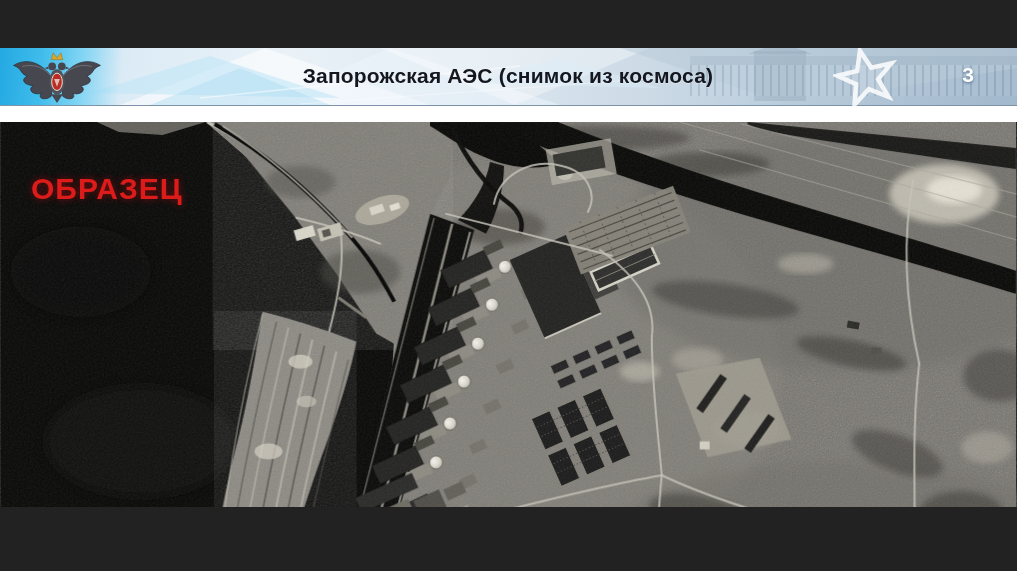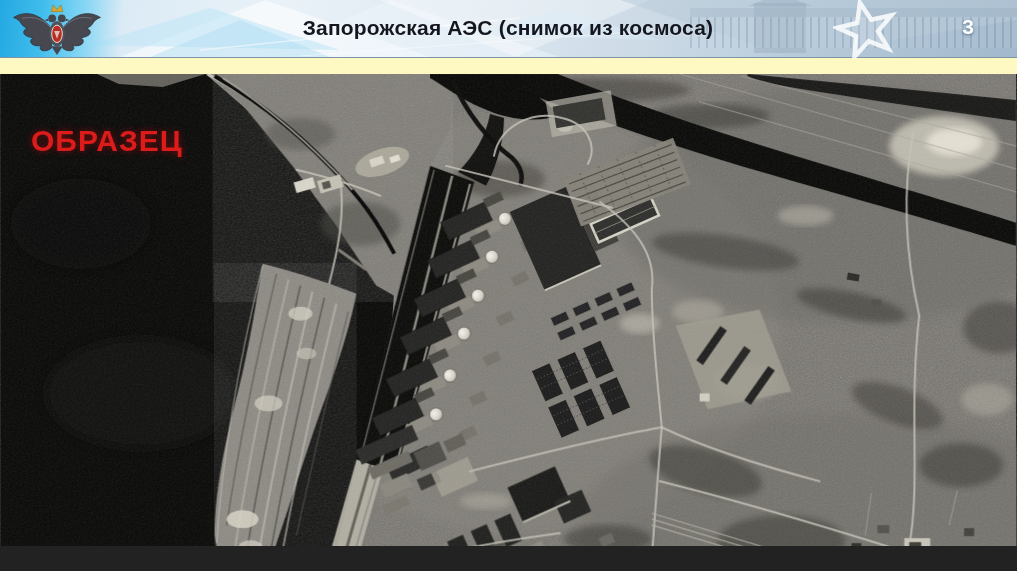--- a/index.html
+++ b/index.html
@@ -1,17 +1,17 @@
 <!DOCTYPE html>
 <html><head>
 <meta charset="utf-8">
 <style>
   html,body{margin:0;padding:0;background:#222;}
-  .slide{position:relative;width:1017px;height:546px;overflow:hidden;
-         font-family:"Liberation Sans",sans-serif;background:#fef9c3;}
+  .slide{position:relative;width:1017px;height:459px;overflow:hidden;
+         font-family:"Liberation Sans",sans-serif;background:#ffffff;margin-top:48px;}
 
   
   .hdr{position:absolute;left:0;top:0;width:1017px;height:57px;
        background:linear-gradient(100deg,#9fd9f2 0%,#d9eaf5 10%,#eaf2f8 28%,
                   #dde8f1 46%,#ccdae6 64%,#b4c8d8 82%,#a2b8cc 100%);
        border-bottom:1px solid #7d94a8;}
   .hdr svg.crystals{position:absolute;left:0;top:0;}
   .emblem-wrap{position:absolute;left:0;top:0;width:136px;height:57px;
        background:linear-gradient(95deg,#24a9e2 0%,#3fbceb 30%,#7fd4f4 58%,rgba(215,240,250,0) 88%);}
   .emblem-wrap svg{position:absolute;left:7px;top:2px;}

